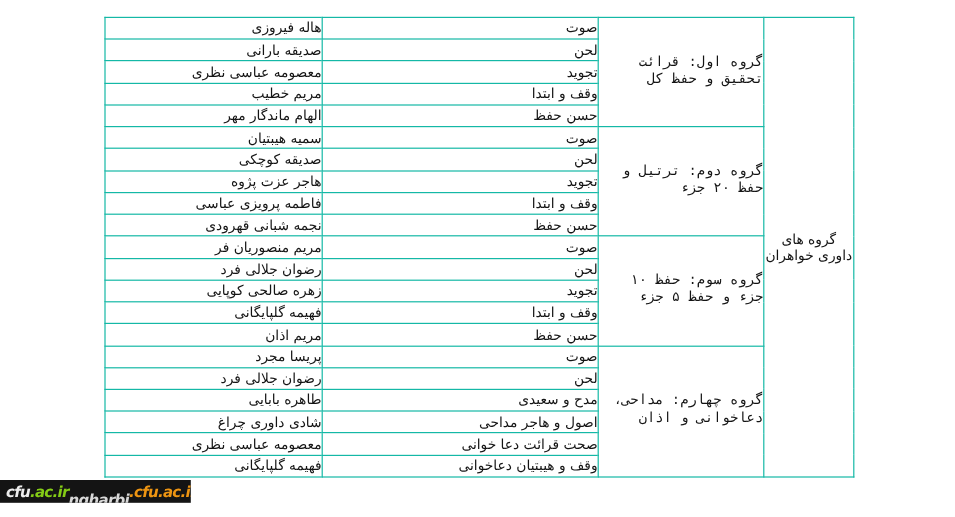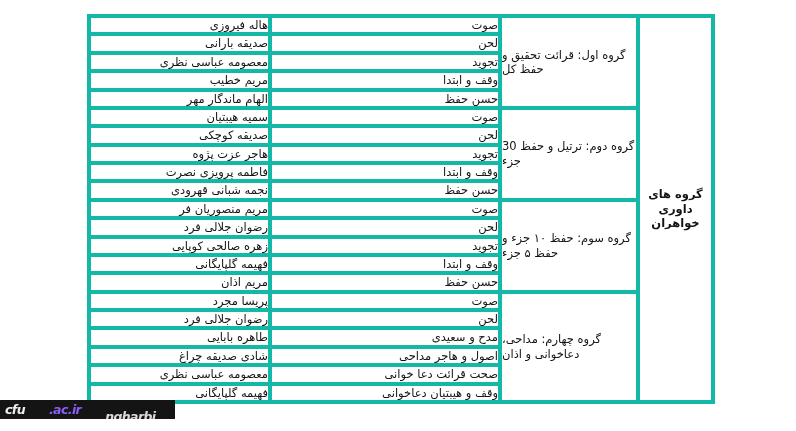--- a/index.html
+++ b/index.html
@@ -20,66 +20,65 @@
   table.judges-table {
     position: absolute;
     left: 87px;
     top: 14px;
     width: 624px;
     height: 384px;
     border-collapse: collapse;
     table-layout: fixed;
   }
   table.judges-table td {
-    border: 4px solid #14b8a6;
+    border: 1px solid #14b8a6;
     font-size: 11.5px;
     color: #141414;
     padding: 0;
     vertical-align: middle;
     overflow: hidden;
     line-height: 1.25;
   }
   td.name-cell {
     text-align: right;
     padding-right: 4px;
     padding-left: 3px;
   }
   td.category-cell {
     padding-right: 8px;
     padding-left: 3px;
   }
   td.group-cell {
-    text-align: left;
+    text-align: right;
     padding: 0 7px;
     line-height: 1.6;
+    font-family: Liberation Mono, monospace;
   }
   td.side-cell {
     text-align: center;
     padding: 0 9px;
     line-height: 1.8;
-    font-weight: bold;
   }
   .watermark {
     position: absolute;
     left: 0;
     top: 400px;
-    width: 175px;
+    width: 159px;
     height: 19px;
     background: #141414;
     display: flex;
     align-items: center;
     box-sizing: border-box;
     padding-left: 5px;
     font-style: italic;
     font-weight: bold;
     font-size: 12.5px;
     letter-spacing: -0.6px;
     white-space: nowrap;
     overflow: hidden;
-    gap: 24px;
   }
 </style>
 </head>
 <body>
 
 <div class="page">
 
   <table class="judges-table" dir="rtl">
     <colgroup>
       <col style="width:75px">
@@ -104,35 +103,35 @@
         </tr>
         <tr>
           <td class="category-cell">وقف و ابتدا</td>
           <td class="name-cell">مریم خطیب</td>
         </tr>
         <tr>
           <td class="category-cell">حسن حفظ</td>
           <td class="name-cell">الهام ماندگار مهر</td>
         </tr>
         <tr>
-          <td class="group-cell" rowspan="5">گروه دوم: ترتیل و حفظ 30 جزء</td>
+          <td class="group-cell" rowspan="5">گروه دوم: ترتیل و حفظ ۲۰ جزء</td>
           <td class="category-cell">صوت</td>
           <td class="name-cell">سمیه هیبتیان</td>
         </tr>
         <tr>
           <td class="category-cell">لحن</td>
           <td class="name-cell">صدیقه کوچکی</td>
         </tr>
         <tr>
           <td class="category-cell">تجوید</td>
           <td class="name-cell">هاجر عزت پژوه</td>
         </tr>
         <tr>
           <td class="category-cell">وقف و ابتدا</td>
-          <td class="name-cell">فاطمه پرویزی نصرت</td>
+          <td class="name-cell">فاطمه پرویزی عباسی</td>
         </tr>
         <tr>
           <td class="category-cell">حسن حفظ</td>
           <td class="name-cell">نجمه شبانی قهرودی</td>
         </tr>
         <tr>
           <td class="group-cell" rowspan="5">گروه سوم: حفظ ۱۰ جزء و حفظ ۵ جزء</td>
           <td class="category-cell">صوت</td>
           <td class="name-cell">مریم منصوریان فر</td>
         </tr>
@@ -160,33 +159,33 @@
         <tr>
           <td class="category-cell">لحن</td>
           <td class="name-cell">رضوان جلالی فرد</td>
         </tr>
         <tr>
           <td class="category-cell">مدح و سعیدی</td>
           <td class="name-cell">طاهره بابایی</td>
         </tr>
         <tr>
           <td class="category-cell">اصول و هاجر مداحی</td>
-          <td class="name-cell">شادی صدیقه چراغ</td>
+          <td class="name-cell">شادی داوری چراغ</td>
         </tr>
         <tr>
           <td class="category-cell">صحت قرائت دعا خوانی</td>
           <td class="name-cell">معصومه عباسی نظری</td>
         </tr>
         <tr>
           <td class="category-cell">وقف و هیبتیان دعاخوانی</td>
           <td class="name-cell">فهیمه گلپایگانی</td>
         </tr>
       </tbody>
   </table>
 
   <div class="watermark" id="watermark" style="background: rgb(20, 20, 20);">
       <span style="color: rgb(237, 237, 237);">cfu</span>
-      <span style="color: #8b5cf6;">.ac.ir</span>
+      <span style="color: #84cc16;">.ac.ir</span>
       <span style="color: rgb(217, 217, 217); margin-top: 13px;">ngharbi</span>
       <span style="color: rgb(238, 149, 18);">.cfu.ac.ir</span>
     </div>
 
 </div>
 
 </body></html>

